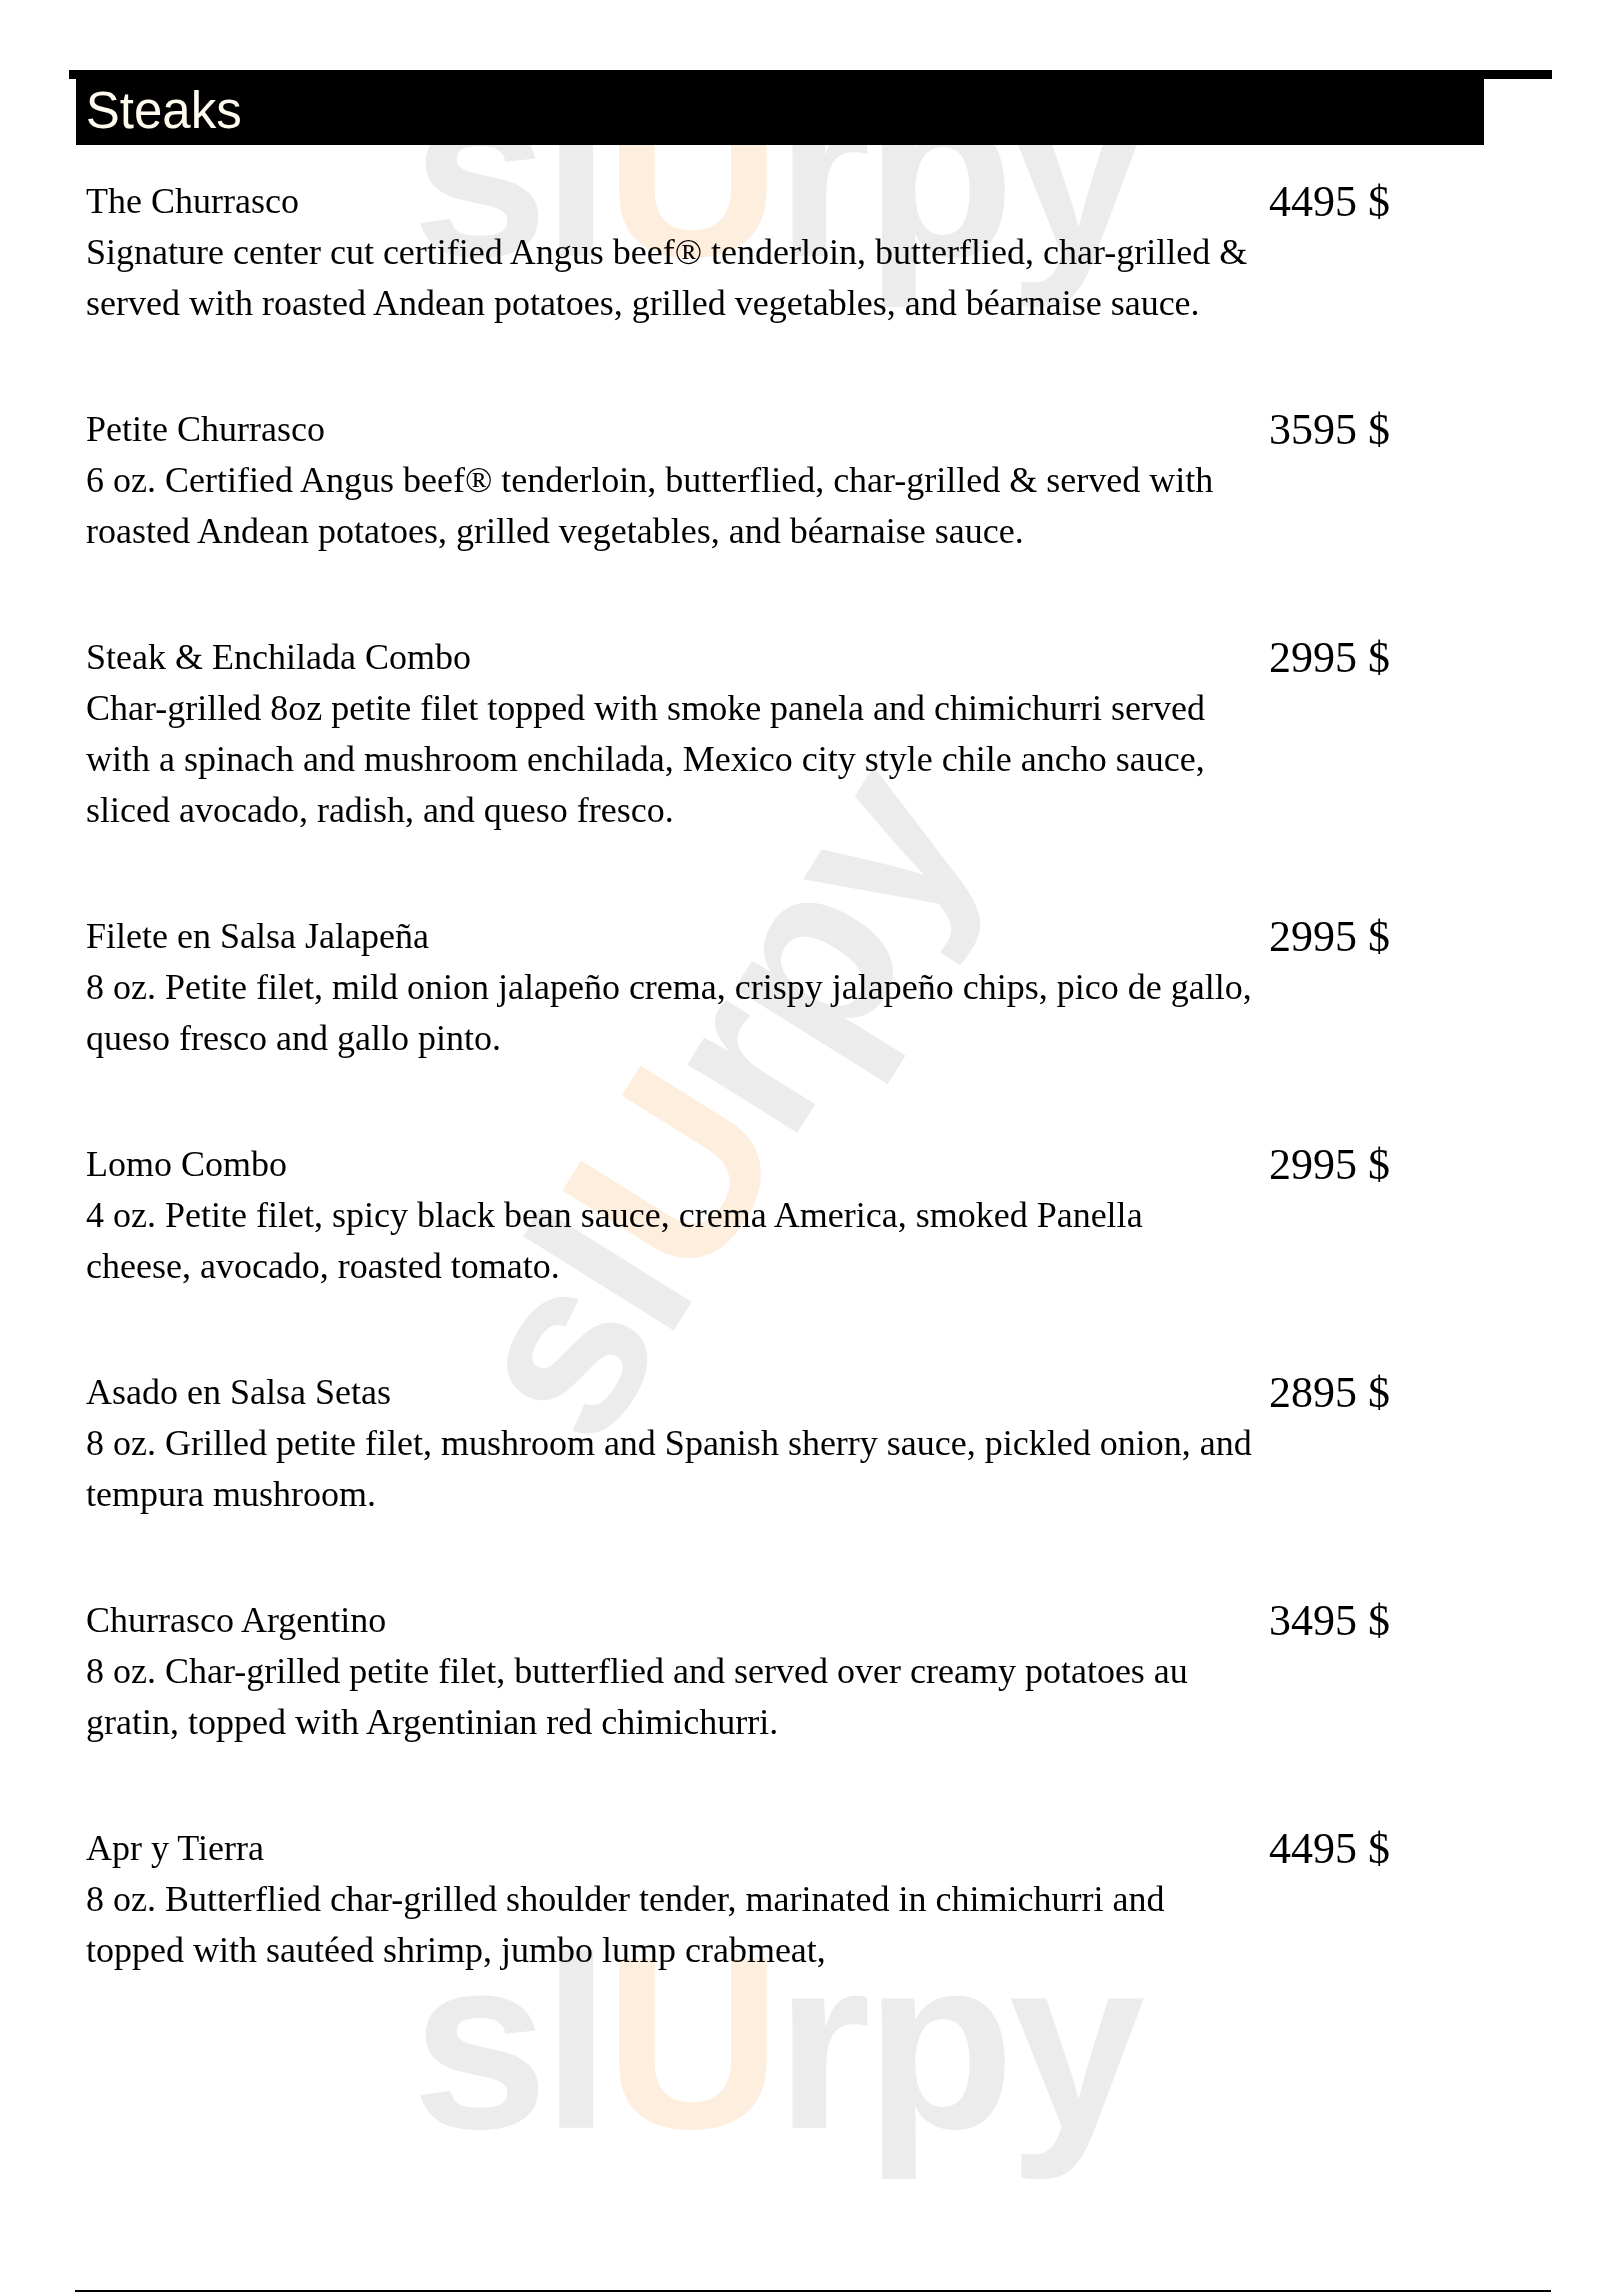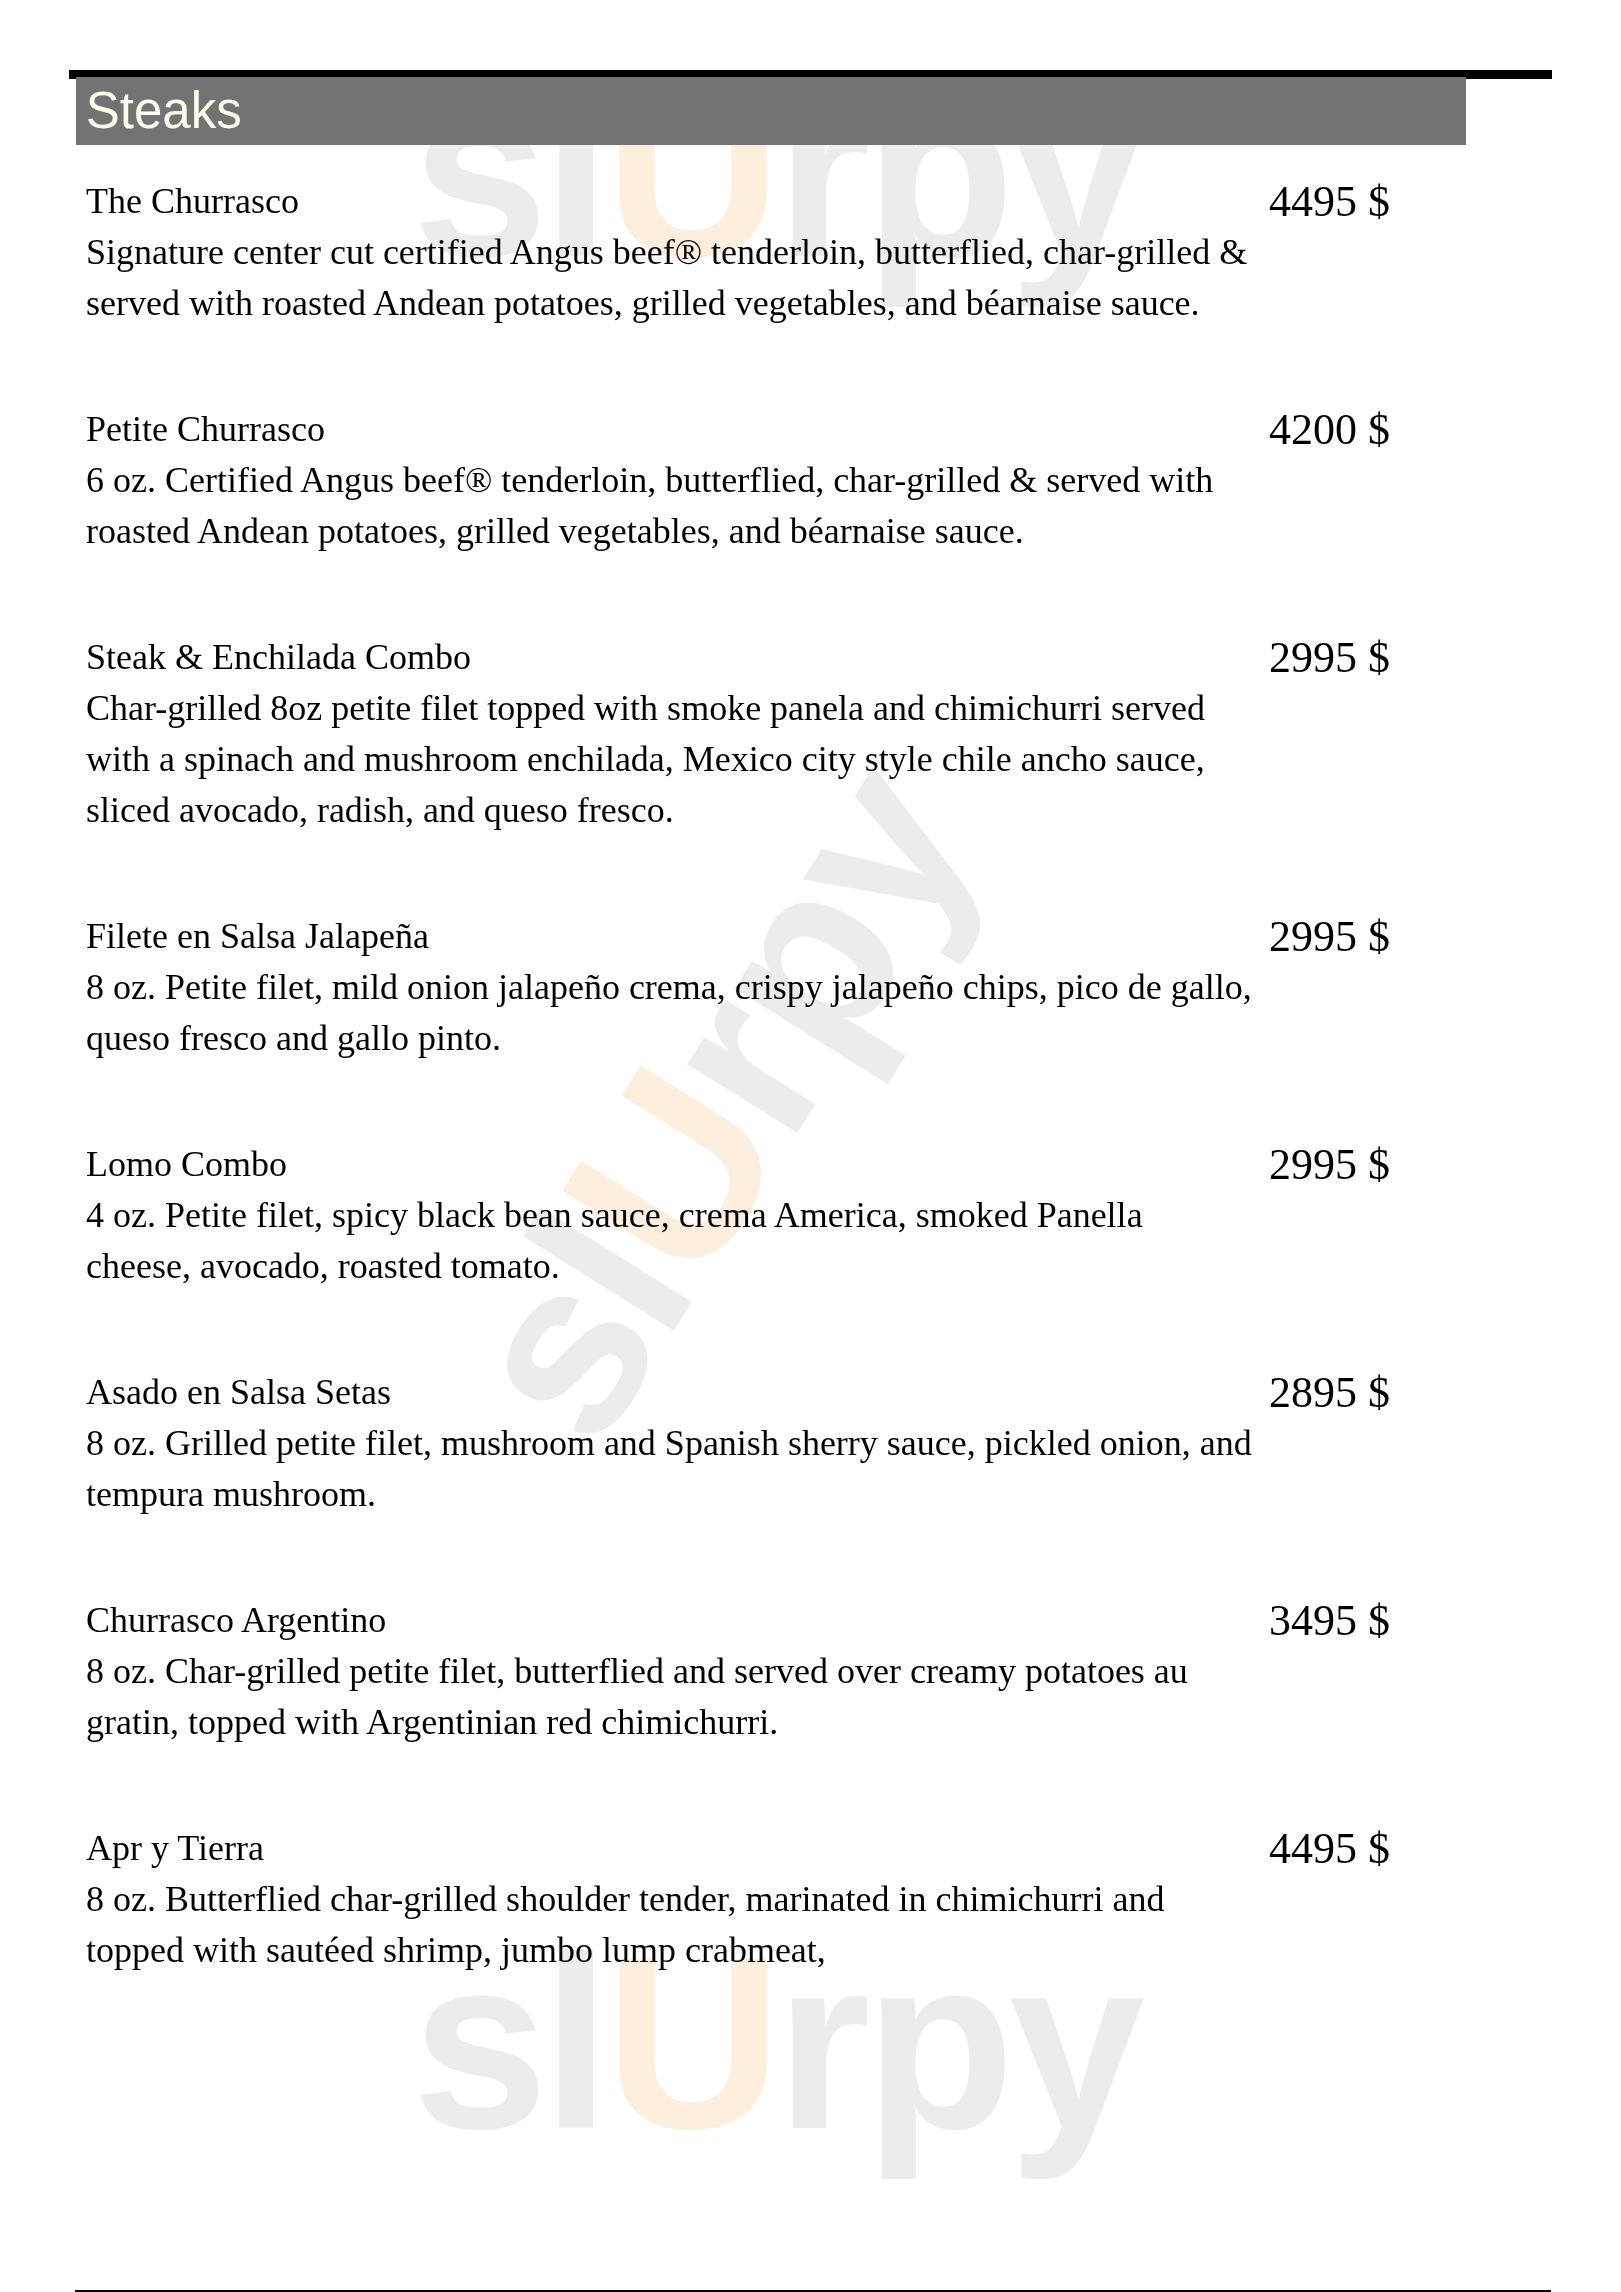--- a/index.html
+++ b/index.html
@@ -40,22 +40,23 @@
       height: 8.8px;
       background: #000000;
       z-index: 2;
     }
     .section-header {
       position: absolute;
       left: 76px;
       top: 77px;
       width: 1390px;
       height: 68px;
-      background: #737373;
+      background: #000000;
       z-index: 2;
+      padding-left: 18px;
     }
     .section-title {
       position: absolute;
       left: 9.8px;
       top: 5.9px;
       font-family: "Liberation Sans", "DejaVu Sans", sans-serif;
       font-size: 51px;
       line-height: 55px;
       color: #fffbee;
     }
@@ -121,21 +122,21 @@
       <span class="item-name">The Churrasco</span>
       <span class="item-desc">Signature center cut certified Angus beef® tenderloin, butterflied, char-grilled &amp; served with roasted Andean potatoes, grilled vegetables, and béarnaise sauce.</span>
     </div>
     <span class="item-price">4495 $</span>
   </div>
   <div class="menu-item">
     <div class="item-text">
       <span class="item-name">Petite Churrasco</span>
       <span class="item-desc">6 oz. Certified Angus beef® tenderloin, butterflied, char-grilled &amp; served with roasted Andean potatoes, grilled vegetables, and béarnaise sauce.</span>
     </div>
-    <span class="item-price">4200 $</span>
+    <span class="item-price">3595 $</span>
   </div>
   <div class="menu-item">
     <div class="item-text">
       <span class="item-name">Steak &amp; Enchilada Combo</span>
       <span class="item-desc">Char-grilled 8oz petite filet topped with smoke panela and chimichurri served with a spinach and mushroom enchilada, Mexico city style chile ancho sauce, sliced avocado, radish, and queso fresco.</span>
     </div>
     <span class="item-price">2995 $</span>
   </div>
   <div class="menu-item">
     <div class="item-text">

